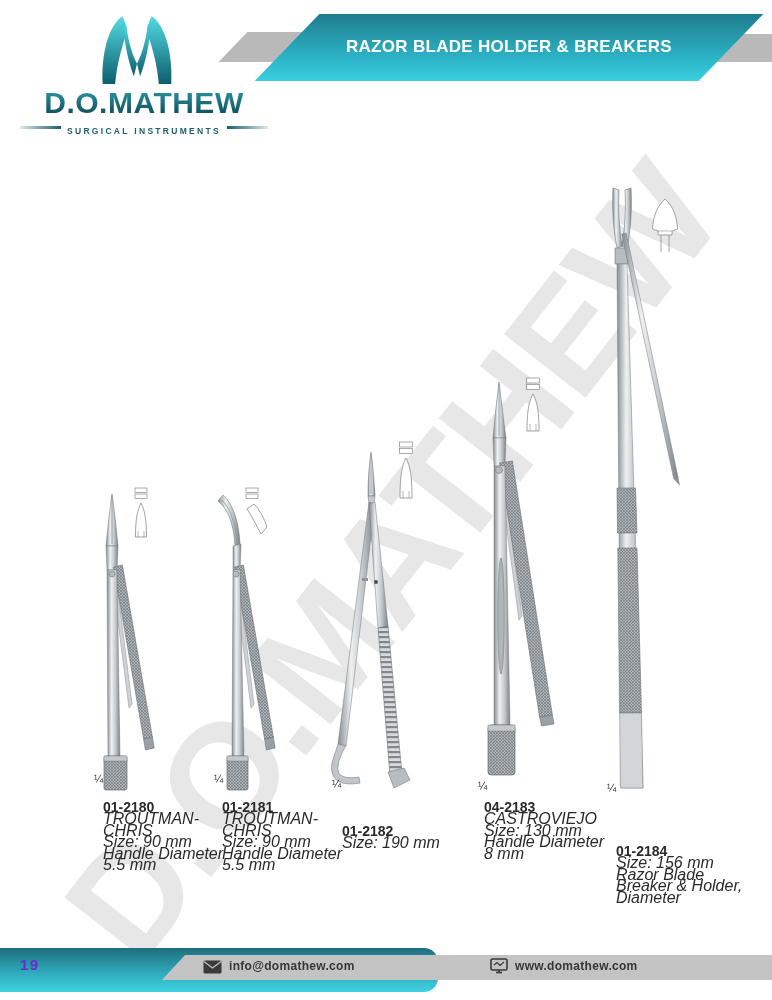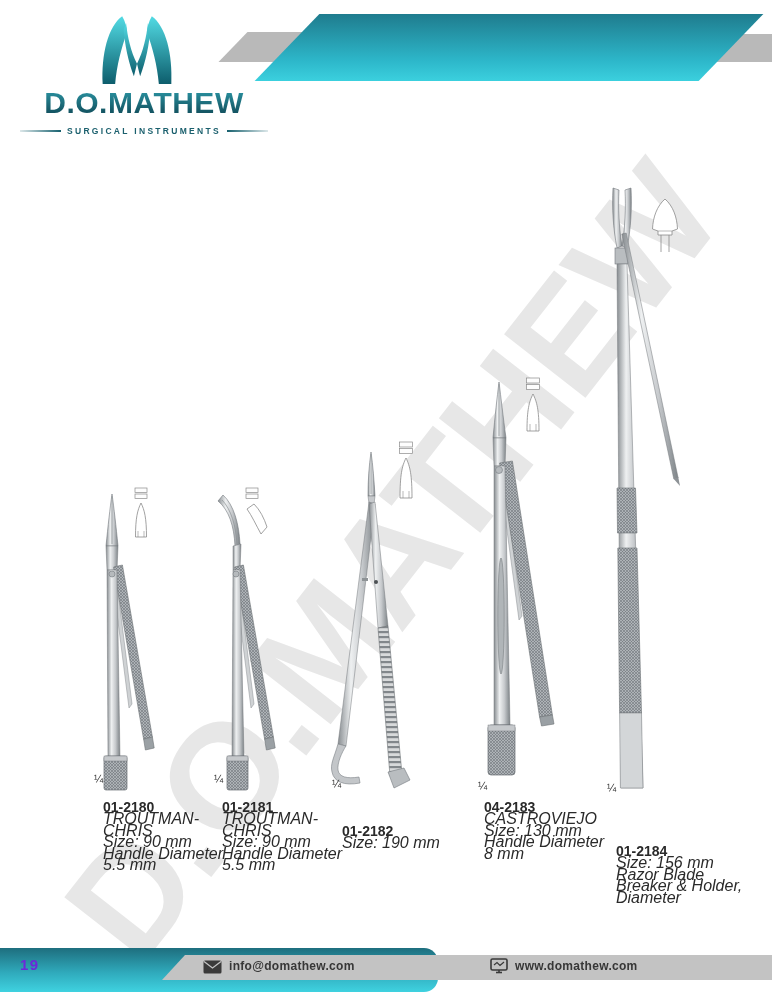--- a/index.html
+++ b/index.html
@@ -16,21 +16,21 @@
   }
 
   
   .logo-name{
     left:15px;top:86px;width:258px;text-align:center;
     font-size:30px;font-weight:bold;letter-spacing:0.5px;
     background:linear-gradient(180deg,#2f9fae 0%,#165b69 70%,#0f4553 100%);
     -webkit-background-clip:text;background-clip:text;color:transparent;
     z-index:5;
   }
-  .logo-tagline-row{left:20px;top:126px;width:248px;display:flex;align-items:center;gap:6px;z-index:5;}
+  .logo-tagline-row{left:20px;top:126px;width:248px;display:flex;align-items:flex-start;gap:6px;z-index:5;}
   .logo-tagline-row .rule{flex:1;height:2.5px;background:linear-gradient(90deg,rgba(22,96,110,0.15),#16606e);}
   .logo-tagline-row .rule.right{background:linear-gradient(90deg,#16606e,rgba(22,96,110,0.15));}
   .logo-tagline-row .tagline{font-size:8.5px;font-weight:bold;letter-spacing:2.3px;color:#1a5f6d;white-space:nowrap;}
 
   
   .banner-gray{background:#b9b9b9;transform:skewX(-44deg);z-index:3;}
   .banner-teal{
     left:287px;top:14px;width:444px;height:67px;
     background:linear-gradient(180deg,#1f7c8e 0%,#2db7ca 70%,#3bd0de 100%);
     transform:skewX(-44deg);z-index:4;
@@ -101,20 +101,21 @@
   <div class="abs logo-name">D.O.MATHEW</div>
   <div class="abs logo-tagline-row">
     <div class="rule"></div>
     <div class="tagline">SURGICAL INSTRUMENTS</div>
     <div class="rule right"></div>
   </div>
 
   <div class="abs banner-gray" style="left:233px;top:32px;width:74px;height:30px;"></div>
   <div class="abs banner-gray" style="left:728px;top:34px;width:80px;height:28px;"></div>
   <div class="abs banner-teal"></div>
+  <div class="abs banner-title">RAZOR BLADE HOLDER &amp; BREAKERS</div>
 
   <svg class="abs instrument" style="left:85px;top:486px;" width="78" height="306" viewBox="0 0 78 306">
     <path d="M27,8 C25,22 23,40 21,60 L33,60 C31,40 29,22 27,8 Z" fill="url(#metal)" stroke="#74797d" stroke-width="0.6"></path>
     <path d="M27,10 L27,58" stroke="#8b9093" stroke-width="0.7" fill="none"></path>
     <path d="M21,60 L33,60 L32,84 L22,84 Z" fill="url(#metal)" stroke="#74797d" stroke-width="0.5"></path>
     <path d="M31,90 L47,218 L44,222 L29,104 Z" fill="#cfd2d4" stroke="#8a8f93" stroke-width="0.5"></path>
     <path d="M28.6,81 L37.4,79 L67.4,251 L58.6,253 Z" fill="url(#knurl)" stroke="#6d7276" stroke-width="0.6"></path>
     <path d="M58.6,253 L67.4,251 L69.2,262 L60.4,264 Z" fill="#9aa0a4" stroke="#6d7276" stroke-width="0.6"></path>
     <path d="M22,84 L23,272 L35,272 L32,84 Z" fill="url(#metal)" stroke="#74797d" stroke-width="0.5"></path>
     <circle cx="27" cy="88" r="3" fill="#b6babd" stroke="#74797d" stroke-width="0.6"></circle>

